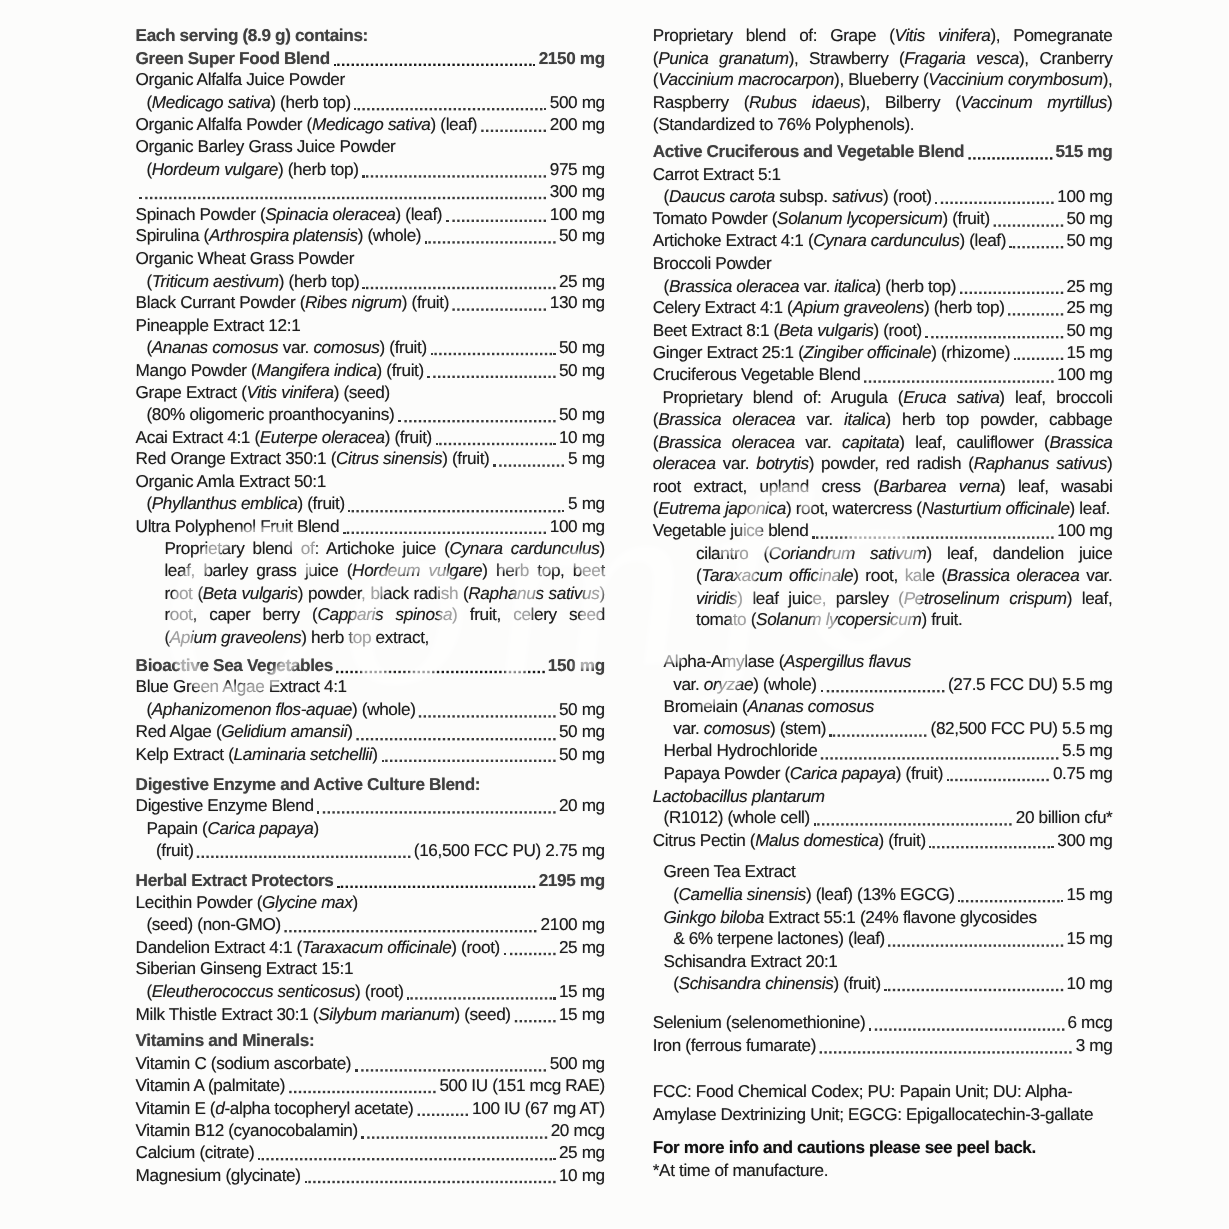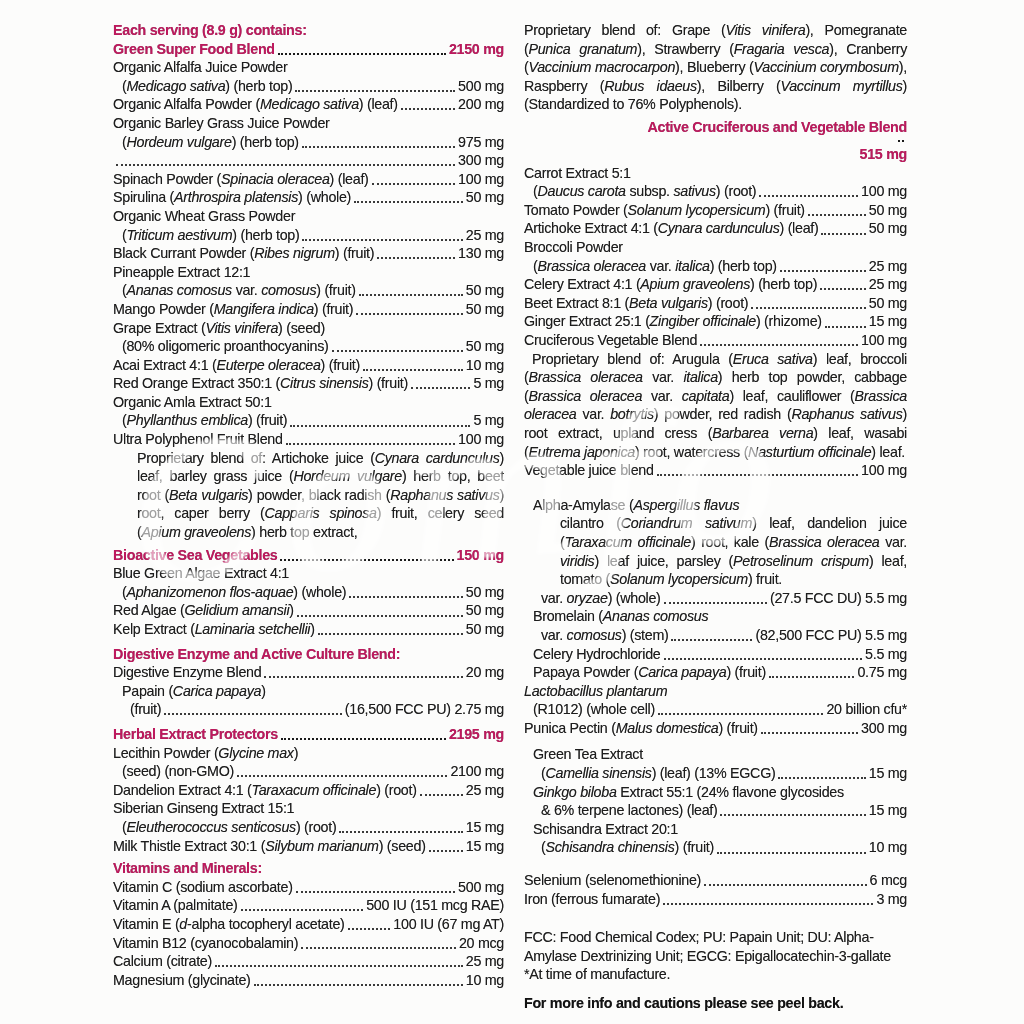--- a/index.html
+++ b/index.html
@@ -10,32 +10,32 @@
     font-family:"Liberation Sans",sans-serif;
     color:#1d1d1d;
   }
   .col{
     position:absolute;top:21px;
     font-size:14.3px;line-height:18.6px;
     letter-spacing:-0.3px;
     text-shadow:0 0 0.6px rgba(40,40,40,0.55);
   }
   .col-left{left:113px;width:391px;}
-  .col-right{left:524px;width:383px;}
+  .col-right{left:544px;width:383px;}
   .row{min-height:18.6px;}
   .row.flexrow{display:flex;align-items:flex-end;}
   .row .txt{white-space:nowrap;}
   .row .val{white-space:nowrap;}
   .leader{
     flex:1 1 auto;min-width:6px;height:3px;
     margin:0 3px 3.5px 3px;
     border-bottom:2px dotted #3a3a3a;
     align-self:flex-end;
   }
-  .h{font-weight:bold;color:#be185d;}
+  .h{font-weight:bold;color:#404040;}
   .h .leader{border-bottom-color:#1a1a1a;border-bottom-width:2.3px;}
   .b{font-weight:bold;color:#121212;}
   .p{text-align:justify;}
   .n{text-align:left;}
   .ind1{padding-left:9px;}
   .ind2{padding-left:17px;}
   .ind3{padding-left:24px;}
   .ind4{padding-left:36px;}
   .wm{
     position:absolute;left:130px;top:395px;width:900px;
@@ -229,21 +229,21 @@
         <span class="val">25 mg</span>
       </div>
       <div class="row i flexrow">
         <span class="txt"><span>Magnesium (glycinate)</span></span>
         <span class="leader"></span>
         <span class="val">10 mg</span>
       </div>
     </div>
   <div class="col col-right">
       <div class="row p"><span>Proprietary blend of: Grape (</span><i>Vitis vinifera</i><span>), Pomegranate (</span><i>Punica granatum</i><span>), Strawberry (</span><i>Fragaria vesca</i><span>), Cranberry (</span><i>Vaccinium macrocarpon</i><span>), Blueberry (</span><i>Vaccinium corymbosum</i><span>), Raspberry (</span><i>Rubus idaeus</i><span>), Bilberry (</span><i>Vaccinum myrtillus</i><span>) (Standardized to 76% Polyphenols).</span></div>
-      <div class="row h flexrow" style="margin-top: 4px; flex-direction: column;">
+      <div class="row h flexrow" style="margin-top: 4px;">
         <span class="txt"><span>Active Cruciferous and Vegetable Blend</span></span>
         <span class="leader"></span>
         <span class="val">515 mg</span>
       </div>
       <div class="row i"><span>Carrot Extract 5:1</span></div>
       <div class="row i ind1 flexrow">
         <span class="txt"><span>(</span><i>Daucus carota</i><span> subsp. </span><i>sativus</i><span>) (root)</span></span>
         <span class="leader"></span>
         <span class="val">100 mg</span>
       </div>
@@ -282,51 +282,51 @@
         <span class="txt"><span>Cruciferous Vegetable Blend</span></span>
         <span class="leader"></span>
         <span class="val">100 mg</span>
       </div>
       <div class="row p" style="text-indent: 8px;"><span>Proprietary blend of: Arugula (</span><i>Eruca sativa</i><span>) leaf, broccoli (</span><i>Brassica oleracea</i><span> var. </span><i>italica</i><span>) herb top powder, cabbage (</span><i>Brassica oleracea</i><span> var. </span><i>capitata</i><span>) leaf, cauliflower (</span><i>Brassica oleracea</i><span> var. </span><i>botrytis</i><span>) powder, red radish (</span><i>Raphanus sativus</i><span>) root extract, upland cress (</span><i>Barbarea verna</i><span>) leaf, wasabi (</span><i>Eutrema japonica</i><span>) root, watercress (</span><i>Nasturtium officinale</i><span>) leaf.</span></div>
       <div class="row i flexrow">
         <span class="txt"><span>Vegetable juice blend</span></span>
         <span class="leader"></span>
         <span class="val">100 mg</span>
       </div>
+      <div class="row p ind4"><span>cilantro (</span><i>Coriandrum sativum</i><span>) leaf, dandelion juice (</span><i>Taraxacum officinale</i><span>) root, kale (</span><i>Brassica oleracea</i><span> var. </span><i>viridis</i><span>) leaf juice, parsley (</span><i>Petroselinum crispum</i><span>) leaf, tomato (</span><i>Solanum lycopersicum</i><span>) fruit.</span></div>
       <div class="row i ind1" style="margin-top: 16px;"><span>Alpha-Amylase (</span><i>Aspergillus flavus</i></div>
-      <div class="row p ind4"><span>cilantro (</span><i>Coriandrum sativum</i><span>) leaf, dandelion juice (</span><i>Taraxacum officinale</i><span>) root, kale (</span><i>Brassica oleracea</i><span> var. </span><i>viridis</i><span>) leaf juice, parsley (</span><i>Petroselinum crispum</i><span>) leaf, tomato (</span><i>Solanum lycopersicum</i><span>) fruit.</span></div>
       <div class="row i ind2 flexrow">
         <span class="txt"><span>var. </span><i>oryzae</i><span>) (whole)</span></span>
         <span class="leader"></span>
         <span class="val">(27.5 FCC DU) 5.5 mg</span>
       </div>
       <div class="row i ind1"><span>Bromelain (</span><i>Ananas comosus</i></div>
       <div class="row i ind2 flexrow">
         <span class="txt"><span>var. </span><i>comosus</i><span>) (stem)</span></span>
         <span class="leader"></span>
         <span class="val">(82,500 FCC PU) 5.5 mg</span>
       </div>
       <div class="row i ind1 flexrow">
-        <span class="txt"><span>Celery Hydrochloride</span></span>
+        <span class="txt"><span>Herbal Hydrochloride</span></span>
         <span class="leader"></span>
         <span class="val">5.5 mg</span>
       </div>
       <div class="row i ind1 flexrow">
         <span class="txt"><span>Papaya Powder (</span><i>Carica papaya</i><span>) (fruit)</span></span>
         <span class="leader"></span>
         <span class="val">0.75 mg</span>
       </div>
       <div class="row i"><i>Lactobacillus plantarum</i></div>
       <div class="row i ind1 flexrow">
         <span class="txt"><span>(R1012) (whole cell)</span></span>
         <span class="leader"></span>
         <span class="val">20 billion cfu*</span>
       </div>
       <div class="row i flexrow">
-        <span class="txt"><span>Punica Pectin (</span><i>Malus domestica</i><span>) (fruit)</span></span>
+        <span class="txt"><span>Citrus Pectin (</span><i>Malus domestica</i><span>) (fruit)</span></span>
         <span class="leader"></span>
         <span class="val">300 mg</span>
       </div>
       <div class="row i ind1" style="margin-top: 8px;"><span>Green Tea Extract</span></div>
       <div class="row i ind2 flexrow">
         <span class="txt"><span>(</span><i>Camellia sinensis</i><span>) (leaf) (13% EGCG)</span></span>
         <span class="leader"></span>
         <span class="val">15 mg</span>
       </div>
       <div class="row i ind1"><i>Ginkgo biloba</i><span> Extract 55:1 (24% flavone glycosides</span></div>
@@ -345,17 +345,17 @@
         <span class="txt"><span>Selenium (selenomethionine)</span></span>
         <span class="leader"></span>
         <span class="val">6 mcg</span>
       </div>
       <div class="row i flexrow">
         <span class="txt"><span>Iron (ferrous fumarate)</span></span>
         <span class="leader"></span>
         <span class="val">3 mg</span>
       </div>
       <div class="row n" style="margin-top: 20px;"><span>FCC: Food Chemical Codex; PU: Papain Unit; DU: Alpha-Amylase Dextrinizing Unit; EGCG: Epigallocatechin-3-gallate</span></div>
+      <div class="row b" style="margin-top: 10px;"><span>For more info and cautions please see peel back.</span></div>
       <div class="row n"><span>*At time of manufacture.</span></div>
-      <div class="row b" style="margin-top: 10px;"><span>For more info and cautions please see peel back.</span></div>
     </div>
   <div class="wm">Comfo</div>
 </div>
 
 </body></html>

